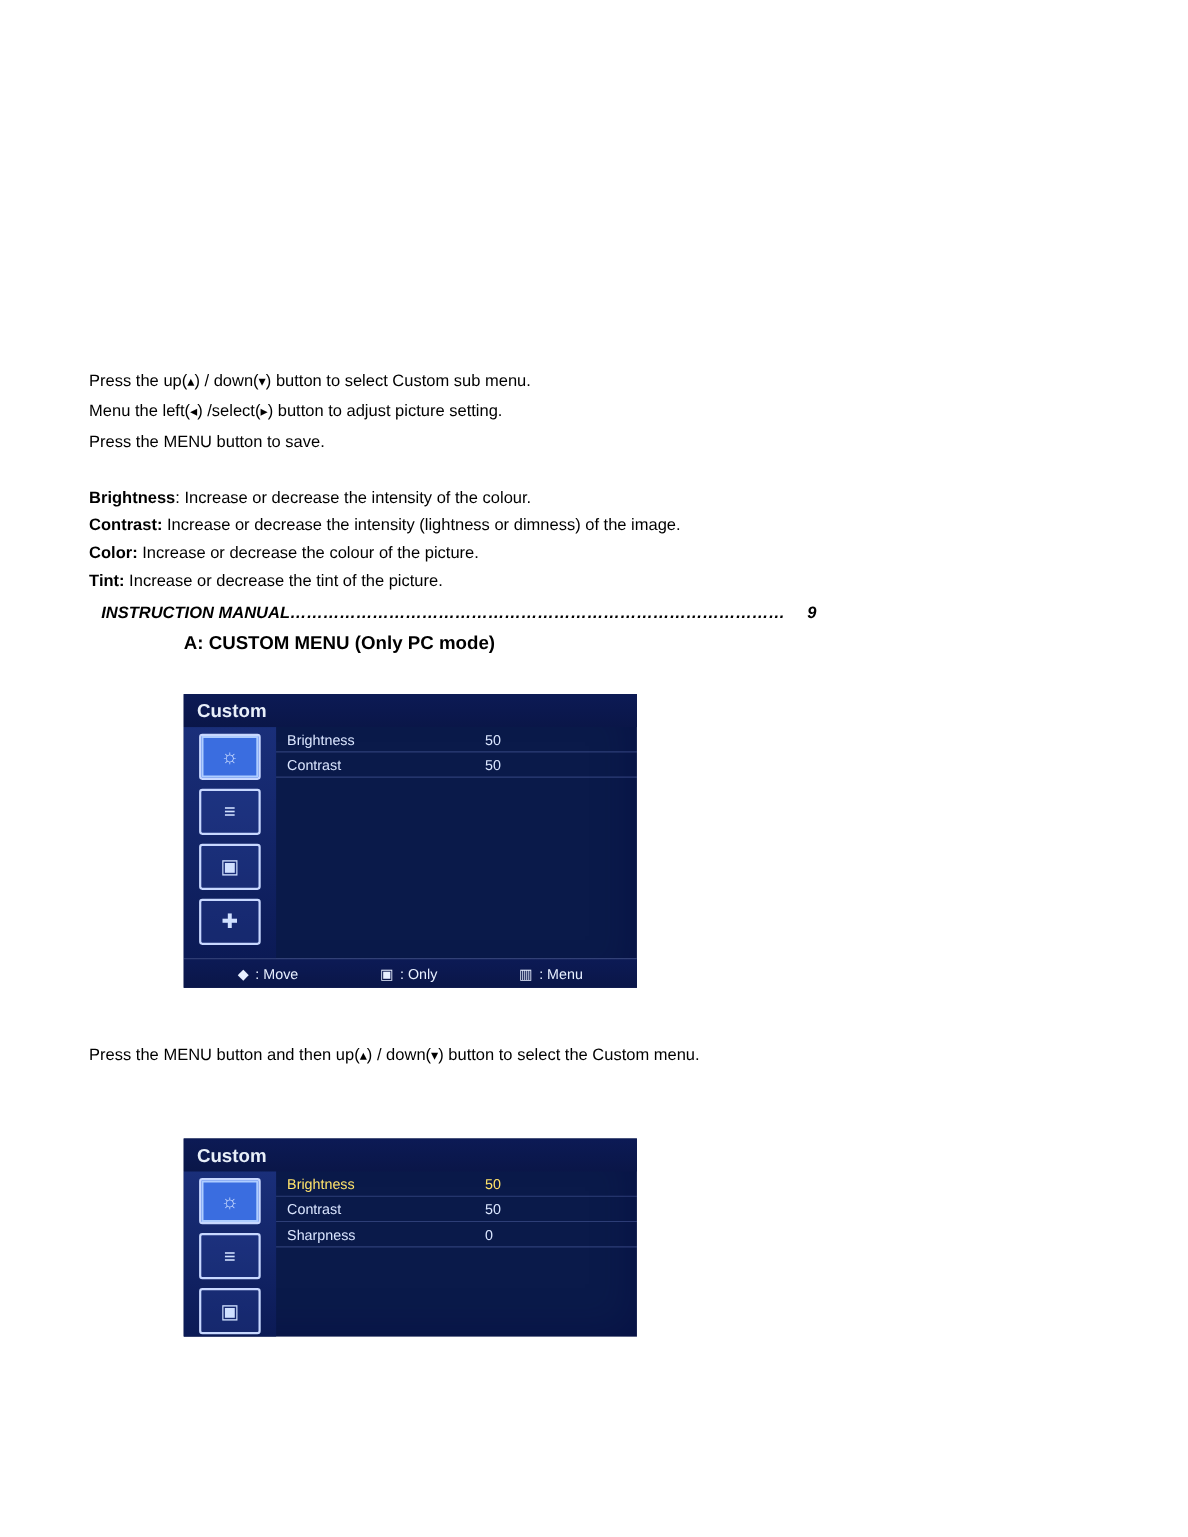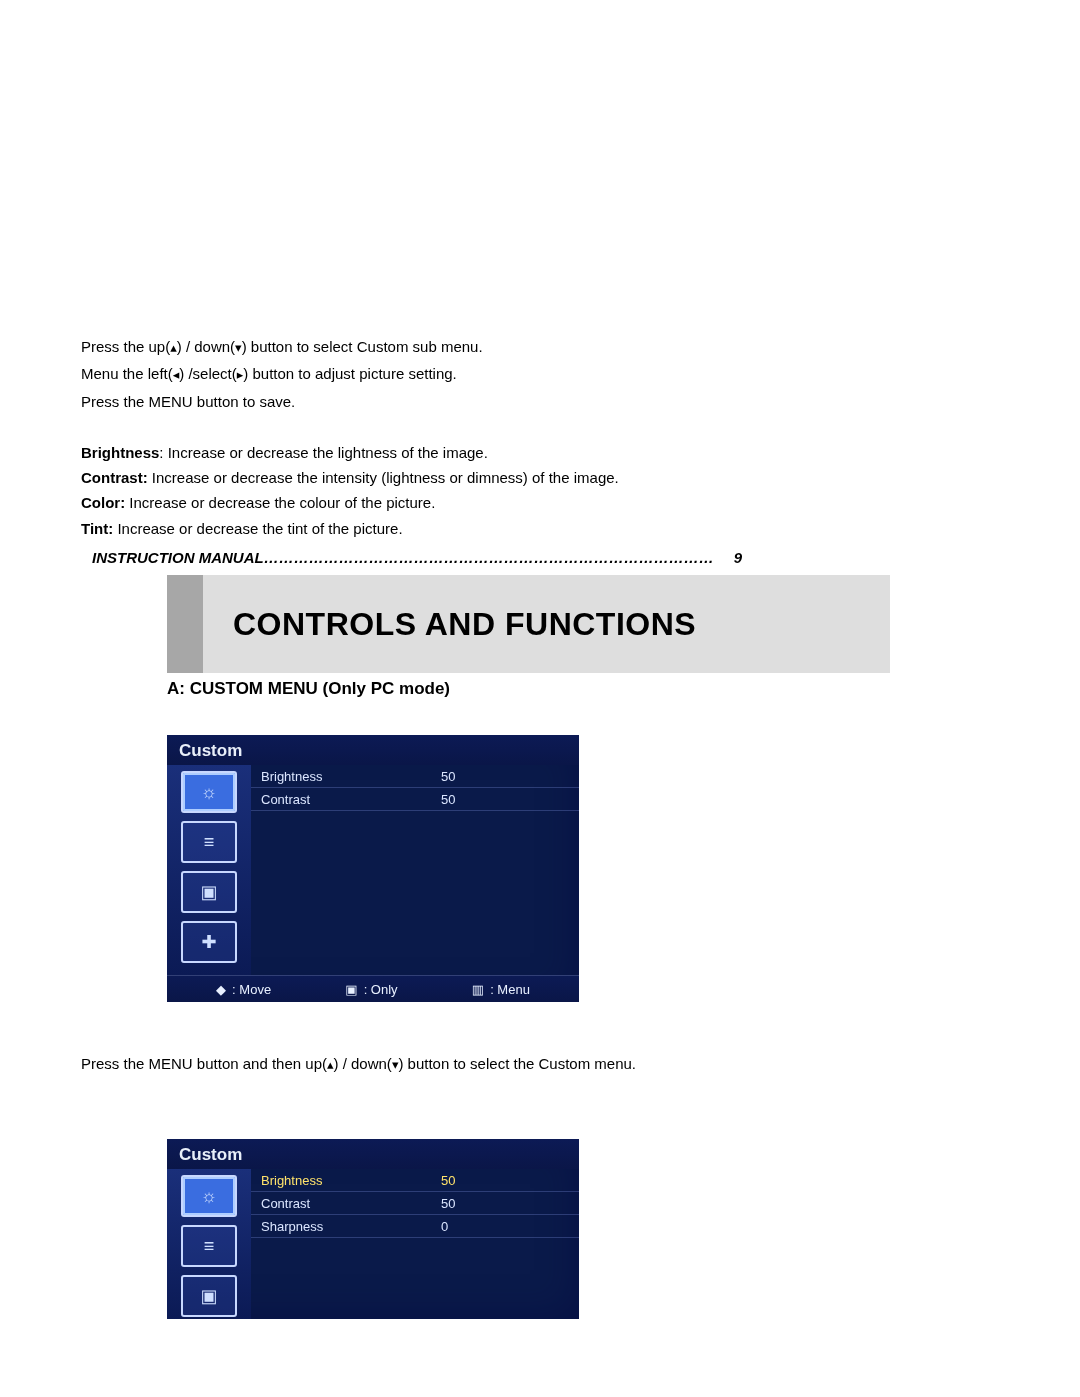--- a/index.html
+++ b/index.html
@@ -170,37 +170,33 @@
     </p>
     <p class="para">
       <span>Menu the left(</span><span class="glyph">◂</span><span>) /select(</span><span class="glyph">▸</span><span>) button to adjust picture setting.</span>
     </p>
     <p class="para">Press the MENU button to save.</p>
   </div>
 
   <div class="spacer-sm"></div>
 
   <div class="text-block definitions">
-    <p><b>Brightness</b><span>: Increase or decrease the lightness of the image.</span></p>
+    <p><b>Brightness</b><span>: Increase or decrease the intensity of the colour.</span></p>
     <p><b>Contrast:</b><span> Increase or decrease the intensity (lightness or dimness) of the image.</span></p>
     <p><b>Color:</b><span> Increase or decrease the colour of the picture.</span></p>
     <p><b>Tint:</b><span> Increase or decrease the tint of the picture.</span></p>
   </div>
 
   <div class="text-block">
     <p class="footer-line">
       <span>INSTRUCTION MANUAL………………………………………………………………………………</span>
       <span class="pageno">9</span>
     </p>
   </div>
 
-  <div class="section-header">
-    <div class="bar-stub"></div>
-    <div class="sect-title">CONTROLS AND FUNCTIONS</div>
-  </div>
 
   <div class="subhead">A: CUSTOM MENU (Only PC mode)</div>
 
   <div class="osd">
     <div class="osd-title">Custom</div>
     <div class="osd-body">
       <div class="icon-rail">
         <div class="osd-icon sel">
             <span>☼</span>
           </div>

